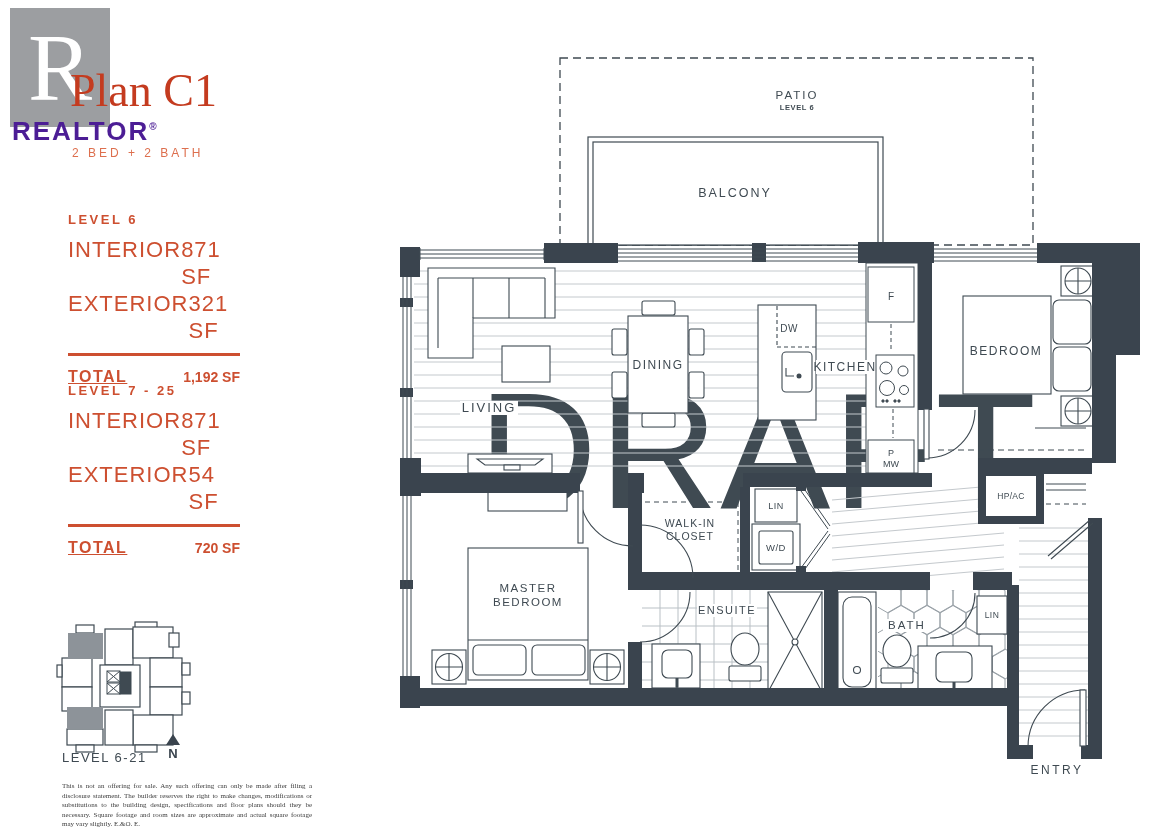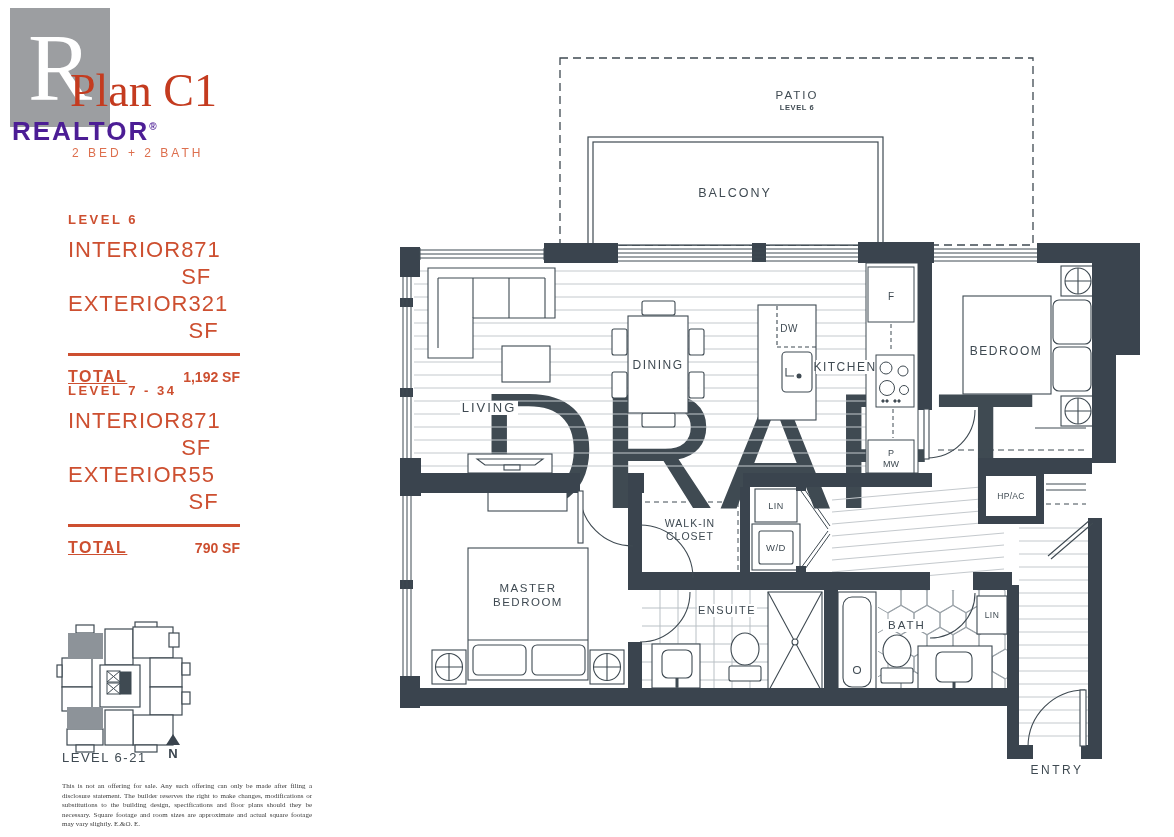--- a/index.html
+++ b/index.html
@@ -63,33 +63,33 @@
       <span>321 SF</span>
     </div>
     <div class="stats-rule"></div>
     <div class="stats-total">
       <span class="lbl">TOTAL</span>
       <span class="val">1,192 SF</span>
     </div>
   </div>
 
   <div class="stats-group g2">
-    <div class="stats-level">LEVEL 7 - 34</div>
+    <div class="stats-level">LEVEL 7 - 25</div>
     <div class="stats-row">
       <span>INTERIOR</span>
       <span>871 SF</span>
     </div>
     <div class="stats-row">
       <span>EXTERIOR</span>
-      <span>55 SF</span>
+      <span>54 SF</span>
     </div>
     <div class="stats-rule"></div>
     <div class="stats-total">
       <span class="lbl">TOTAL</span>
-      <span class="val">790 SF</span>
+      <span class="val">720 SF</span>
     </div>
   </div>
 
   <svg class="keyplan" width="150" height="140" viewBox="0 0 150 140">
     <g stroke="#3f4a52" stroke-width="1.2" fill="#ffffff">
       <rect x="21" y="10" width="18" height="8"></rect>
       <rect x="50" y="14" width="28" height="36"></rect>
       <rect x="80" y="7" width="22" height="8"></rect>
       <rect x="78" y="12" width="40" height="31"></rect>
       <rect x="114" y="18" width="10" height="14"></rect>

